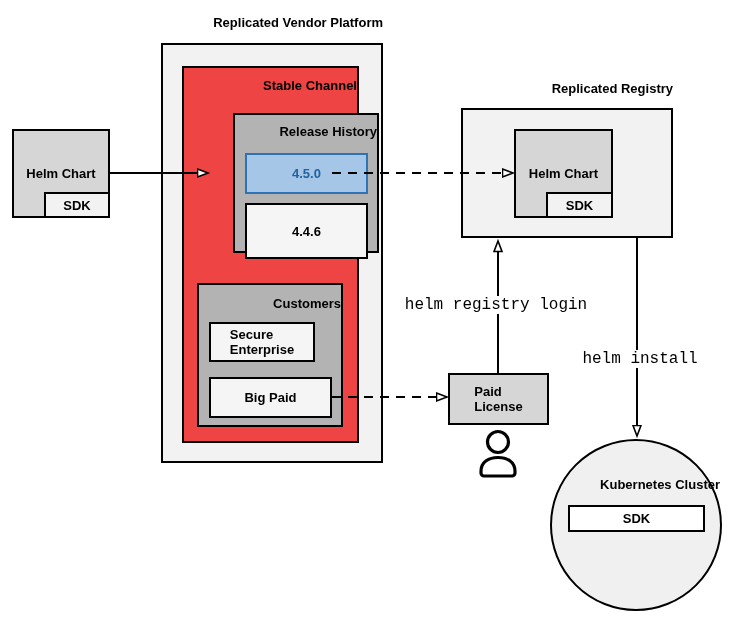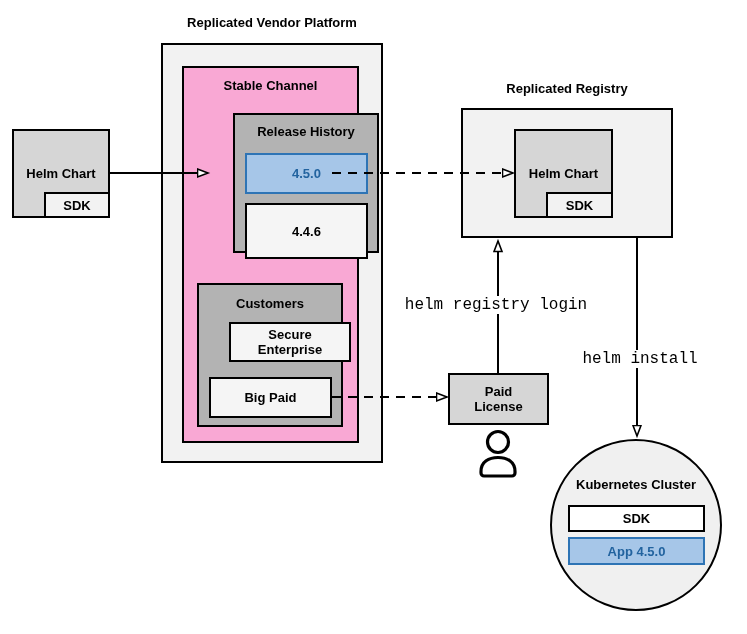--- a/index.html
+++ b/index.html
@@ -5,26 +5,26 @@
   * { margin:0; padding:0; box-sizing:border-box; }
   html,body { background:#ffffff; }
   body { font-family:"Liberation Sans", sans-serif; }
   #canvas {
     position:relative; width:747px; height:634px; background:#ffffff;
     overflow:hidden;
   }
   .box { position:absolute; border:2px solid #000000; }
   .lbl {
     position:absolute; font-weight:700; font-size:13px; color:#000;
-    text-align:center; line-height:15px; white-space:pre-line;
+    text-align:right; line-height:15px; white-space:pre-line;
   }
   .center-lbl {
     position:absolute; inset:0; display:flex; align-items:center;
     justify-content:center; font-weight:700; font-size:13px; color:#000;
-    text-align:center; line-height:15px; white-space:pre-line;
+    line-height:15px; white-space:pre-line;
   }
   .blue-box { background:#a6c6e8; border-color:#2e74b5; }
   .blue-box .center-lbl { color:#22639f; }
   .cmd {
     position:absolute; font-family:"Liberation Mono", monospace;
     font-weight:400; font-size:16px; color:#000; background:#ffffff;
     padding:0 3px; white-space:nowrap; z-index:6;
   }
   #arrow-layer { position:absolute; inset:0; z-index:5; pointer-events:none; }
 </style>
@@ -36,36 +36,36 @@
   <div class="box" style="left:12px; top:129px; width:98px; height:89px; background:#d6d6d6;">
     <div class="center-lbl">Helm Chart</div>
     <div class="box" style="right:-2px; bottom:-2px; width:66px; height:26px; background:#f2f2f2;">
       <div class="center-lbl">SDK</div>
     </div>
   </div>
 
   <div class="lbl" style="left:161px; top:15px; width:222px;">Replicated Vendor Platform</div>
   <div class="box" style="left:161px; top:43px; width:222px; height:420px; background:#f2f2f2;">
 
-    <div class="box" style="left:19px; top:21px; width:177px; height:377px; background:#f9a8d4;padding-left:26px;">
+    <div class="box" style="left:19px; top:21px; width:177px; height:377px; background:#ef4444;padding-left:26px;">
       <div class="lbl" style="left:0; top:10px; width:173px;">Stable Channel</div>
 
       <div class="box" style="left:13px; top:45px; width:146px; height:140px; background:#b3b3b3;margin-left:36px;">
         <div class="lbl" style="left:0; top:9px; width:142px;">Release History</div>
         <div class="box blue-box" style="left:10px; top:38px; width:123px; height:41px;">
           <div class="center-lbl">4.5.0</div>
         </div>
         <div class="box" style="left:10px; top:88px; width:123px; height:56px; background:#f5f5f5;">
           <div class="center-lbl">4.4.6</div>
         </div>
       </div>
 
       <div class="box" style="left:13px; top:215px; width:146px; height:144px; background:#b3b3b3;">
         <div class="lbl" style="left:0; top:11px; width:142px;">Customers</div>
-        <div class="box" style="left:10px; top:37px; width:122px; height:40px; background:#f5f5f5;margin-left:20px;">
+        <div class="box" style="left:10px; top:37px; width:106px; height:40px; background:#f5f5f5;">
           <div class="center-lbl">Secure
 Enterprise</div>
         </div>
         <div class="box" style="left:10px; top:92px; width:123px; height:41px; background:#f5f5f5;">
           <div class="center-lbl">Big Paid</div>
         </div>
       </div>
     </div>
   </div>
 
@@ -83,23 +83,20 @@
     <div class="center-lbl">Paid
 License</div>
   </div>
 
 
   <div class="box" style="left:550px; top:439px; width:172px; height:172px; background:#f0f0f0; border-radius:50%;">
     <div class="lbl" style="left:0; top:36px; width:168px;">Kubernetes Cluster</div>
     <div class="box" style="left:16px; top:64px; width:137px; height:27px; background:#ffffff;">
       <div class="center-lbl">SDK</div>
     </div>
-    <div class="box blue-box" style="left:16px; top:96px; width:137px; height:28px;">
-      <div class="center-lbl">App 4.5.0</div>
-    </div>
   </div>
 
   <svg id="arrow-layer" width="747" height="634" viewBox="0 0 747 634">
     <defs>
       <marker id="openArrow" markerUnits="userSpaceOnUse" markerWidth="14" markerHeight="12" refX="11.5" refY="5" orient="auto">
         <path d="M1,1 L11.5,5 L1,9 Z" fill="#ffffff" stroke="#000000" stroke-width="1.6"></path>
       </marker>
     </defs>
     <line x1="110" y1="173" x2="208" y2="173" stroke="#000" stroke-width="2" marker-end="url(#openArrow)"></line>
     <line x1="332" y1="173" x2="513" y2="173" stroke="#000" stroke-width="2" stroke-dasharray="9 7" marker-end="url(#openArrow)"></line>

